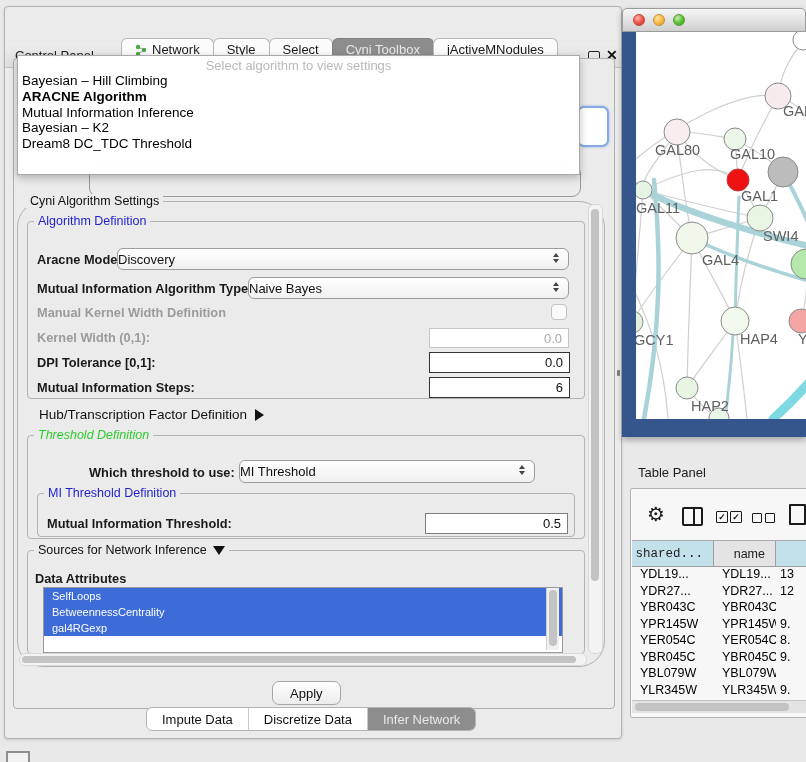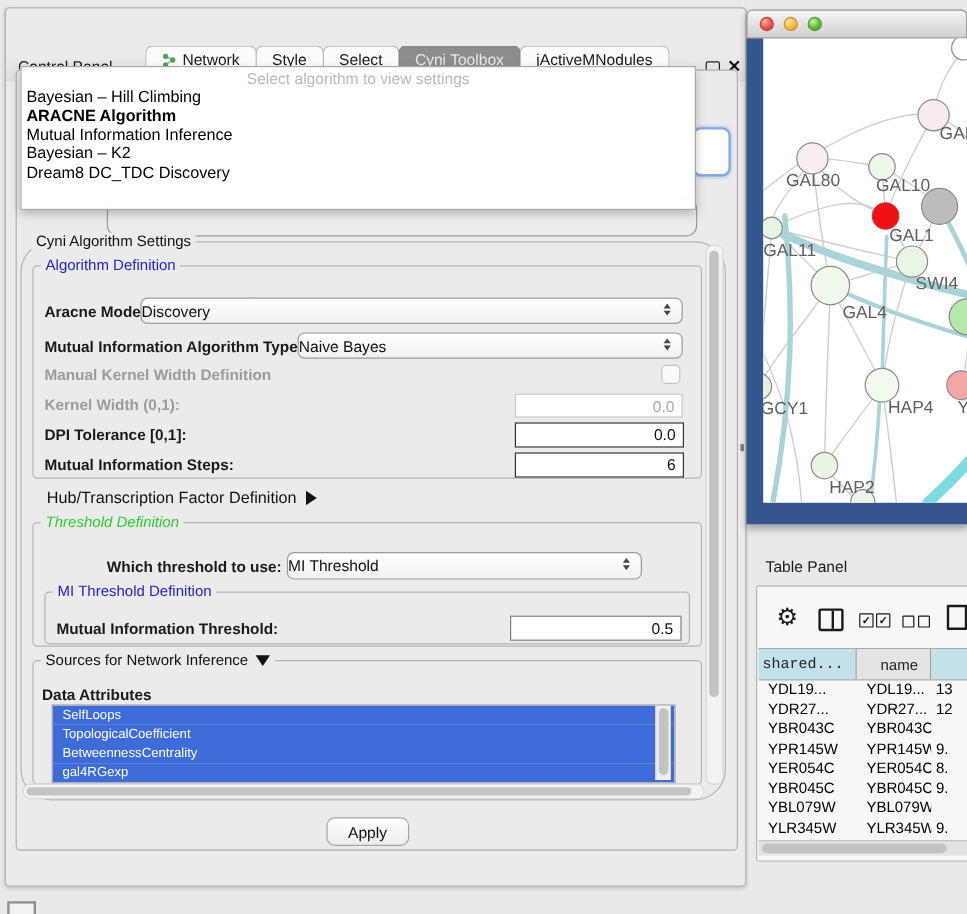--- a/index.html
+++ b/index.html
@@ -207,47 +207,51 @@
 
     <div class="abs group" style="left:22px;top:543px;width:556px;height:102px;">
       <span class="gtitle" style="left:6px;top:-8px;display:flex;align-items:center;gap:6px;">
         <span>Sources for Network Inference</span>
         <span class="tri-down"></span>
       </span>
     </div>
     <span class="abs blabel" style="left:30px;top:564px;">Data Attributes</span>
     <div class="abs attr-list" style="left:38px;top:580px;width:518px;height:64px;" id="attr-list">
         <div class="attr-item">SelfLoops</div>
-        <div class="attr-item">TopologicalCoefficient</div>
         <div class="attr-item">BetweennessCentrality</div>
         <div class="attr-item">gal4RGexp</div>
       </div>
     <div class="abs list-sb" style="left:541px;top:581px;width:12px;height:62px;">
       <div class="sb-thumb" style="left:1.5px;top:2px;width:8px;height:56px;"></div>
     </div>
 
     <div class="abs sb-track" style="left:583px;top:197px;width:13px;height:448px;">
       <div class="sb-thumb" style="left:2px;top:4px;width:8px;height:372px;"></div>
     </div>
     <div class="abs sb-track" style="left:14px;top:646px;width:566px;height:11px;">
       <div class="sb-thumb" style="left:2px;top:1.5px;width:554px;height:7px;"></div>
     </div>
 
     <div class="abs apply-btn" style="left:267px;top:674px;">Apply</div>
   </div>
 
+  <div class="abs seg" style="left:146px;top:707px;" id="bottom-tabs">
+      <div class="seg-item">Impute Data</div>
+      <div class="seg-item">Discretize Data</div>
+      <div class="seg-item sel">Infer Network</div>
+    </div>
 
   <div class="abs popup">
     <span class="popup-header">Select algorithm to view settings</span>
     <div id="popup-items">
         <span class="popup-item">Bayesian – Hill Climbing</span>
         <span class="popup-item bold">ARACNE Algorithm</span>
         <span class="popup-item">Mutual Information Inference</span>
         <span class="popup-item">Bayesian – K2</span>
-        <span class="popup-item">Dream8 DC_TDC Discovery</span>
+        <span class="popup-item">Dream8 DC_TDC Threshold</span>
       </div>
   </div>
 
   <div class="abs netwin">
     <div class="abs net-titlebar">
       <span class="light red"></span>
       <span class="light yellow"></span>
       <span class="light green"></span>
     </div>
     <div class="abs net-frame">

